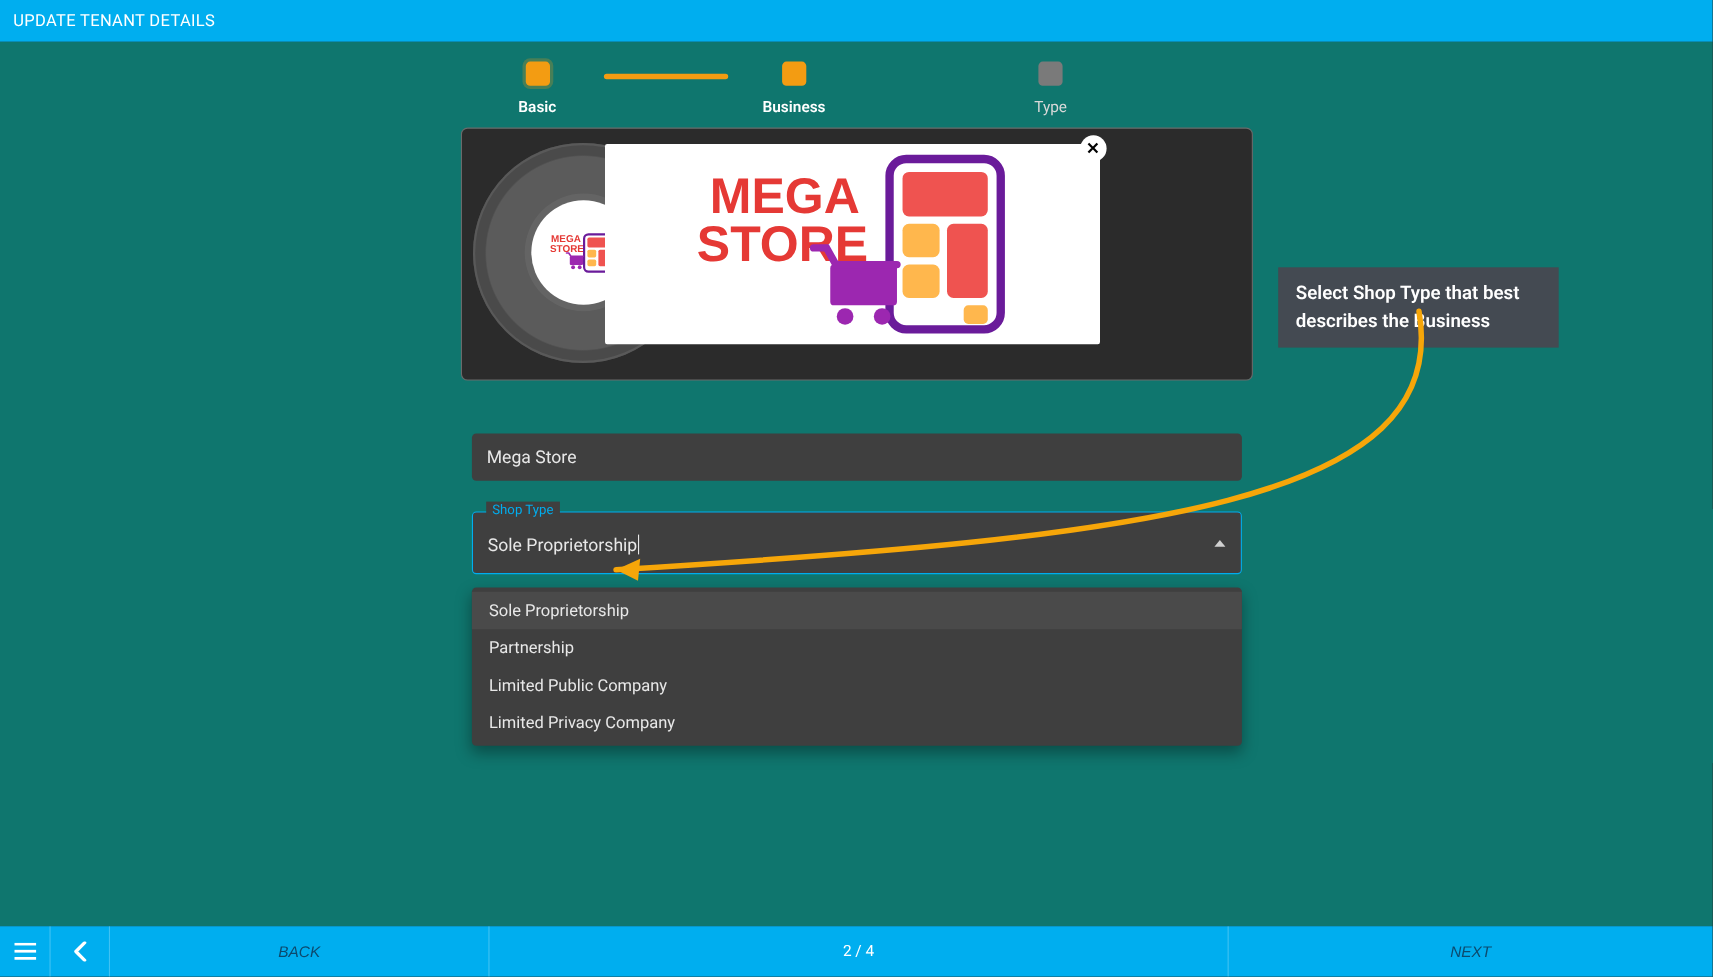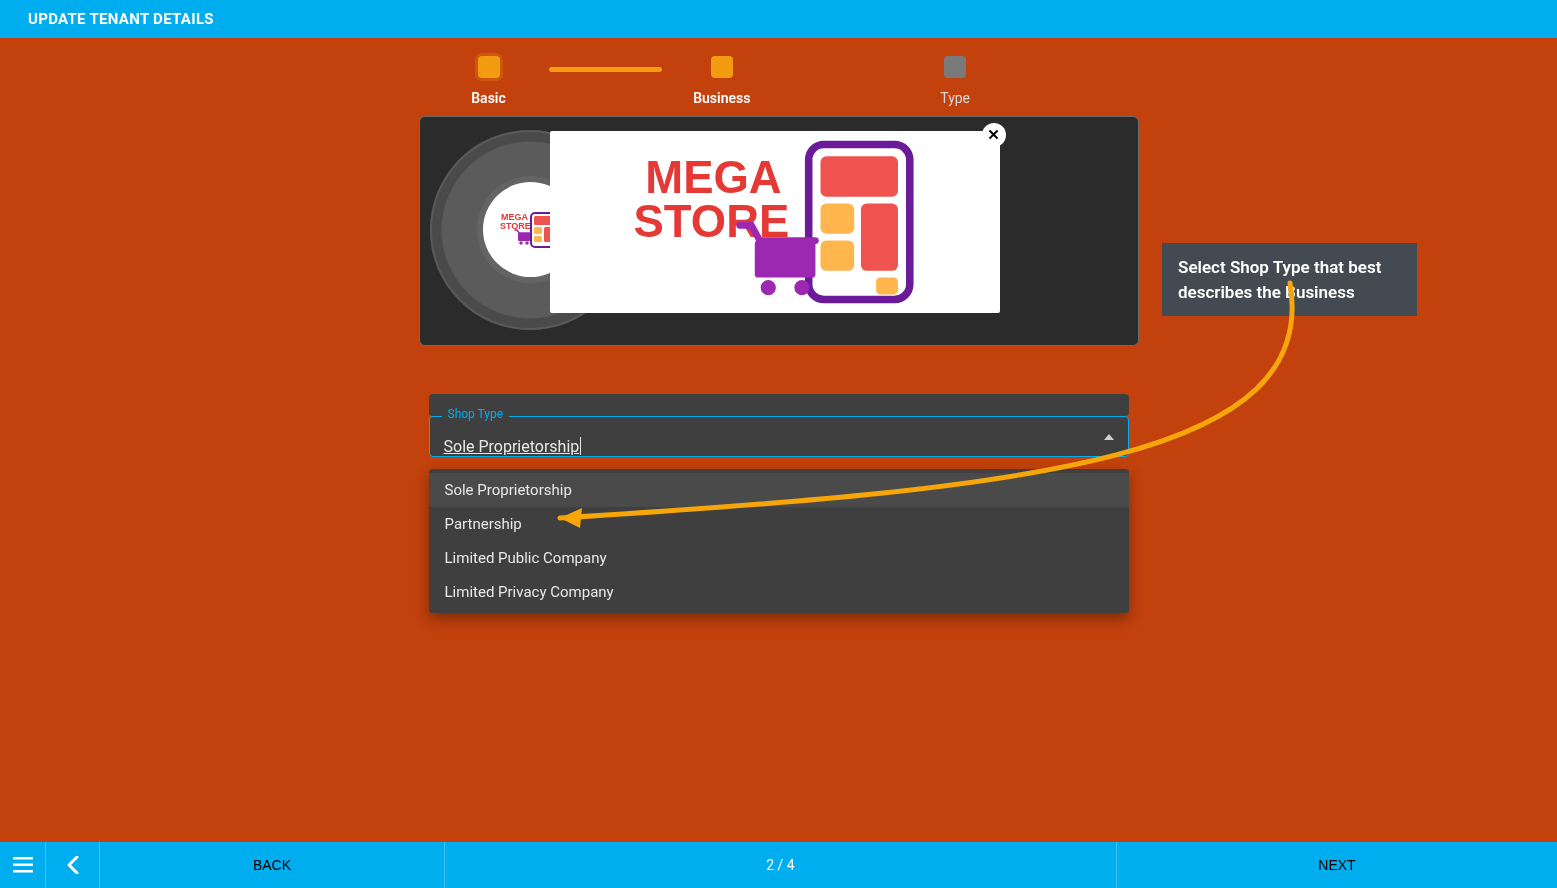--- a/index.html
+++ b/index.html
@@ -14,34 +14,34 @@
     overflow: hidden;
   }
 
   
   .titlebar {
     background: #00aeef;
     color: #fff;
     height: 38px;
     display: flex;
     align-items: center;
-    padding: 0 28px;
+    padding: 0 12px;
     font-size: 15px;
-    font-weight: 700;
+    font-weight: 400;
     letter-spacing: .3px;
   }
 
   
   .content {
     position: absolute;
     top: 38px;
     left: 0;
     right: 0;
     bottom: 46px;
-    background: #c2410c;
+    background: #0f766e;
     overflow: hidden;
   }
 
   
   .stepper {
     width: 700px;
     margin: 18px auto 10px auto;
     display: flex;
     align-items: center;
     justify-content: space-between;
@@ -186,23 +186,23 @@
     margin-top: 2px;
     border: none;
     background: transparent;
     width: 100%;
     outline: none;
   }
 
   .field.focused {
     border: 1.5px solid #00aeef;
     padding-top: 18px;
-    padding-bottom: 0;
+    padding-bottom: 16px;
+    margin-top: 28px;
     cursor: pointer;
-    text-decoration: underline;
   }
   .field.focused .label {
     position: absolute;
     top: -10px;
     left: 12px;
     background: #3f3f3f;
     padding: 0 6px;
     color: #00aeef;
     font-size: 12px;
   }
@@ -281,22 +281,22 @@
     align-items: center;
     justify-content: center;
     position: relative;
   }
   .bb-section.menu { width: 46px; border-right: 1px solid rgba(255,255,255,.25); }
   .bb-section.back-icon { width: 54px; border-right: 1px solid rgba(255,255,255,.25); }
   .bb-section.back-lbl { width: 345px; border-right: 1px solid rgba(255,255,255,.25); font-size: 14px; }
   .bb-section.progress { flex: 1; font-size: 14px; border-right: 1px solid rgba(255,255,255,.25); }
   .bb-section.next { width: 440px; font-size: 14px; }
   .bb-section button, .bb-section .btn {
-    background: transparent; border: none; color: #000000; font-size: 14px; cursor: pointer;
-    width: 100%; height: 100%;
+    background: transparent; border: none; color: #0c4a6e; font-size: 14px; cursor: pointer;
+    width: 100%; height: 100%; font-style: italic;
   }
   .hamburger, .chev-left {
     display: inline-flex; align-items: center; justify-content: center;
   }
 </style>
 </head>
 <body>
 
 <div class="titlebar">
   <span>UPDATE TENANT DETAILS</span>
@@ -371,20 +371,21 @@
       </svg>
     </div>
 
     <button class="close-btn">
       <span>✕</span>
     </button>
   </div>
 
   <div class="form-area">
     <div class="field">
+      <div class="value">Mega Store</div>
     </div>
 
     <div class="field focused">
       <div class="label">Shop Type</div>
       <div class="value">
         <span>Sole Proprietorship</span><span class="text-cursor"></span>
       </div>
       <div class="caret-up"></div>
     </div>
 

